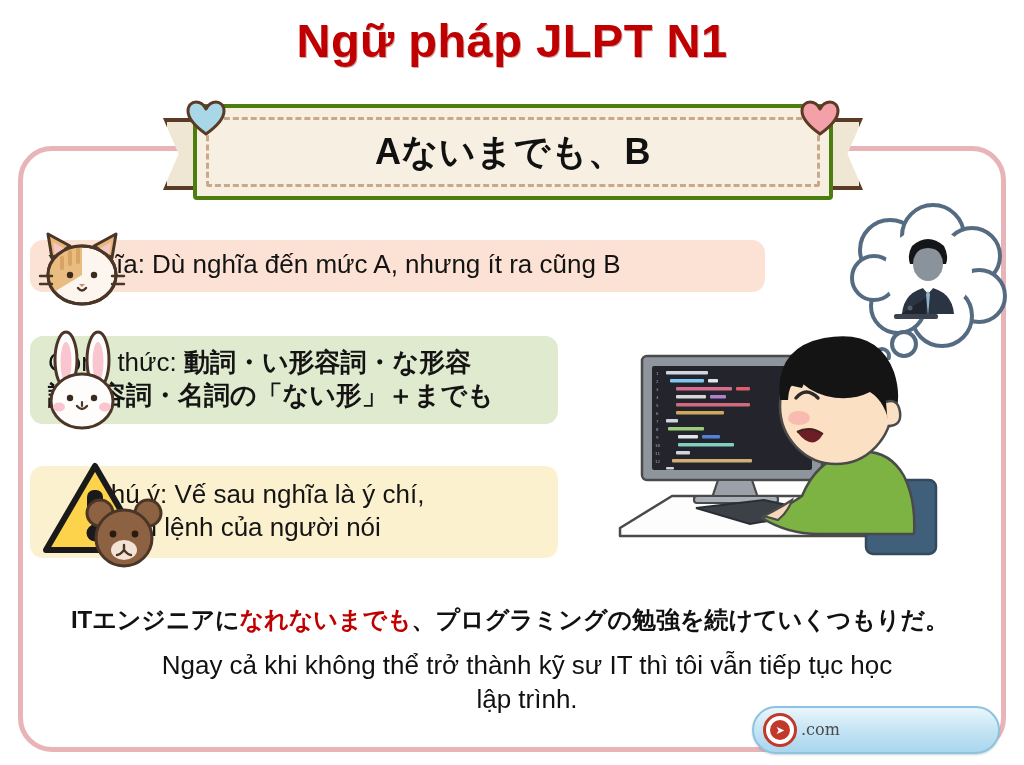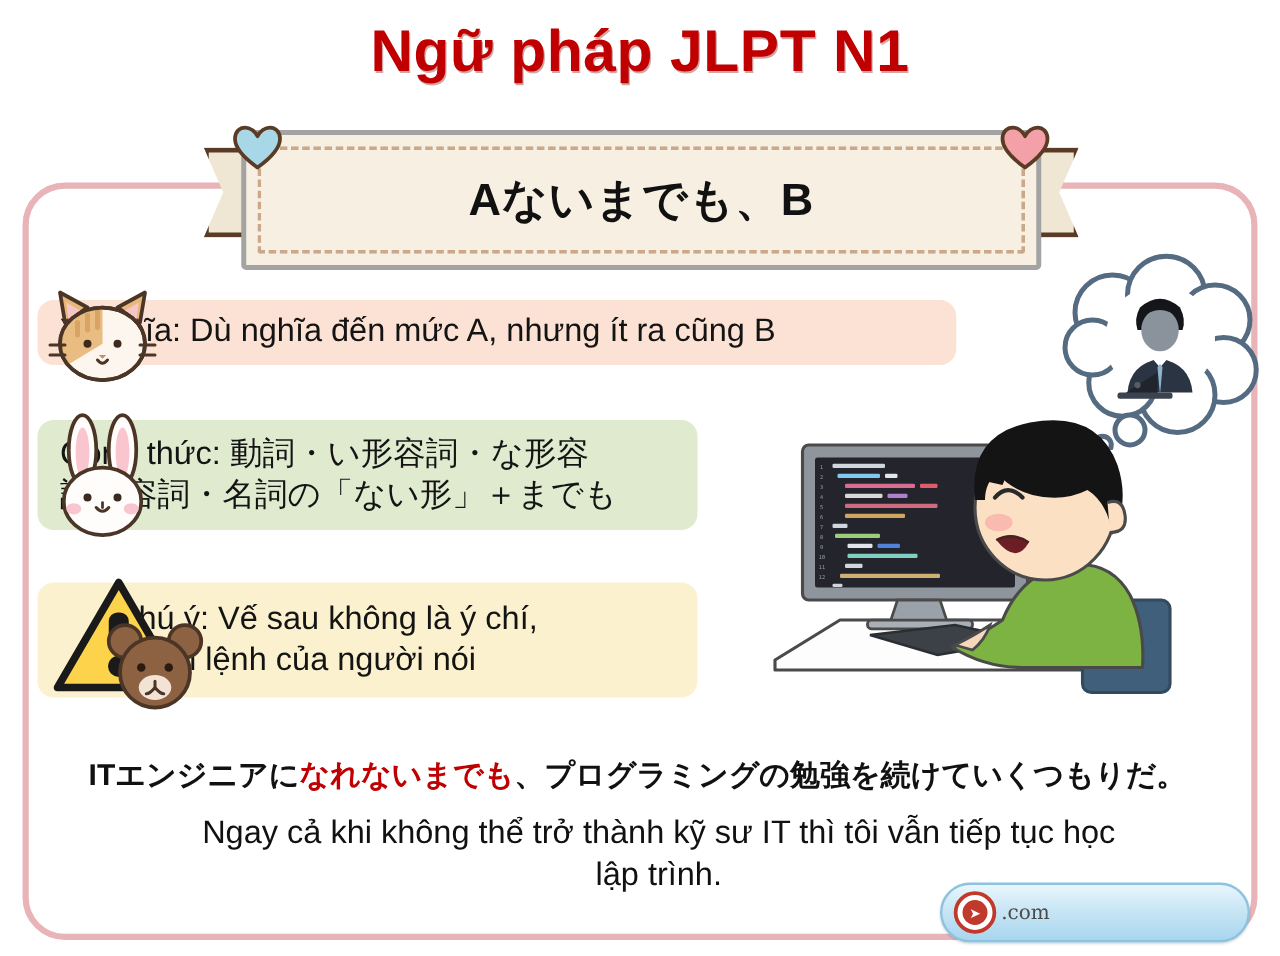--- a/index.html
+++ b/index.html
@@ -41,23 +41,23 @@
     clip-path: polygon(0 0, 100% 0, 100% 100%, 0 100%, 26% 50%); }
   .tail.right { right: 0;
     clip-path: polygon(0 0, 100% 0, 74% 50%, 100% 100%, 0 100%); }
   .tail-shadow {
     position: absolute; top: 70px; width: 52px; height: 20px;
     background: #d9c6ab; z-index: 1;
   }
   .tail-shadow.l { left: 34px; }
   .tail-shadow.r { right: 34px; }
   .banner-body {
-    position: absolute; left: 30px; top: 0; right: 30px; height: 112px;
+    position: absolute; left: 30px; top: 0; right: 30px; height: 96px;
     background: #f7efe1;
-    border: 4px solid #a3a3a3;
+    border: 4px solid #4d7c0f;
     border-radius: 4px;
     z-index: 3;
   }
   .banner-body:after {
     content: ""; position: absolute; left: 9px; top: 9px; right: 9px; bottom: 9px;
     border: 3px dashed #c9a98a; border-radius: 3px;
   }
   .banner-text {
     position: relative; z-index: 4;
     width: 100%; height: 100%;
@@ -72,21 +72,21 @@
   .heart.pink  { right: 23px; top: -4px; }
 
   
   .row { position: absolute; display: flex; align-items: center; }
   .band {
     border-radius: 13px;
     display: flex; align-items: center;
     padding: 4px 16px 6px 18px;
   }
   .band-text { font-size: 26px; color: #141414; line-height: 1.28; }
-  .band-text b { font-weight: normal; }
+  .band-text b { font-weight: bold; }
 
   #row-meaning { left: 30px; top: 240px; }
   #row-meaning .band { background: #fbe2d4; width: 735px; height: 52px; }
   #row-formula { left: 30px; top: 336px; }
   #row-formula .band { background: #dfeacf; width: 528px; height: 88px; }
   #row-note    { left: 30px; top: 466px; }
   #row-note .band { background: #fbf1cf; width: 528px; height: 92px; }
 
   
   .pet { position: absolute; z-index: 5; }
@@ -185,21 +185,21 @@
       <div class="band-text">
         <div><span>Công thức:</span><b> 動詞・い形容詞・な形容</b></div>
         <div><b>詞形容詞・名詞の「ない形」＋までも</b></div>
       </div>
     </div>
   </div>
 
   <div class="row" id="row-note">
     <div class="band">
       <div class="band-text" style="padding-left:44px">
-        <div><span>Chú ý:</span><span> Vế sau không là ý chí,</span></div>
+        <div><span>Chú ý:</span><span> Vế sau nghĩa là ý chí,</span></div>
         <div><span>mệnh lệnh của người nói</span></div>
       </div>
     </div>
   </div>
 
   <svg class="pet" id="cat-icon" width="96" height="78" viewBox="0 0 96 78">
     <path d="M18 28 L14 4 L36 16 Z" fill="#e8b87a" stroke="#4a3526" stroke-width="3" stroke-linejoin="round"></path>
     <path d="M78 28 L82 4 L60 16 Z" fill="#e8b87a" stroke="#4a3526" stroke-width="3" stroke-linejoin="round"></path>
     <path d="M21 27 L19 12 L31 19 Z" fill="#f6c6c6"></path>
     <path d="M75 27 L77 12 L65 19 Z" fill="#f6c6c6"></path>

